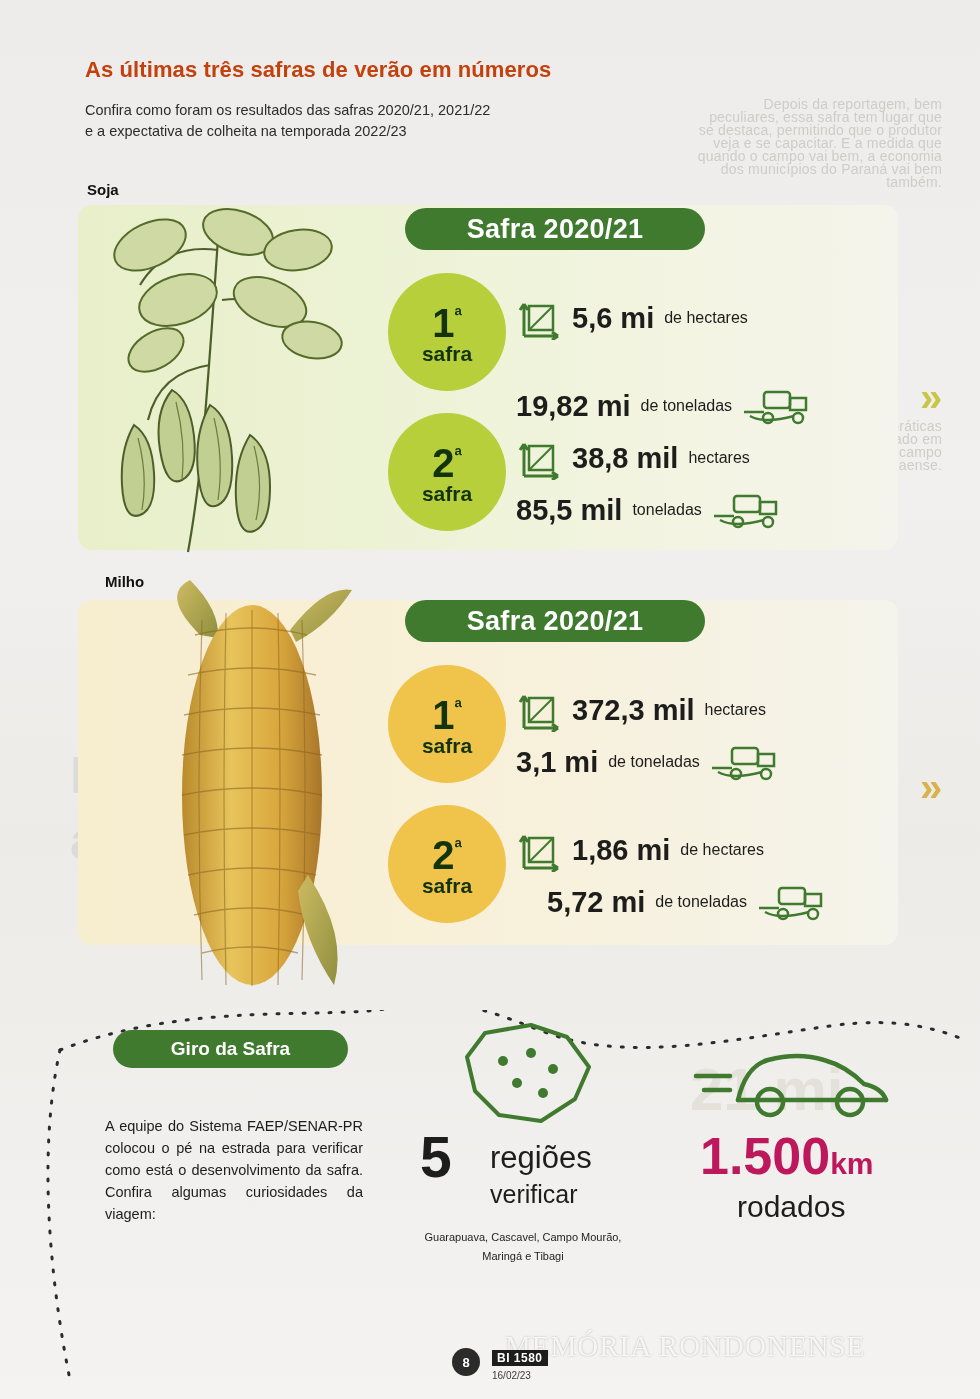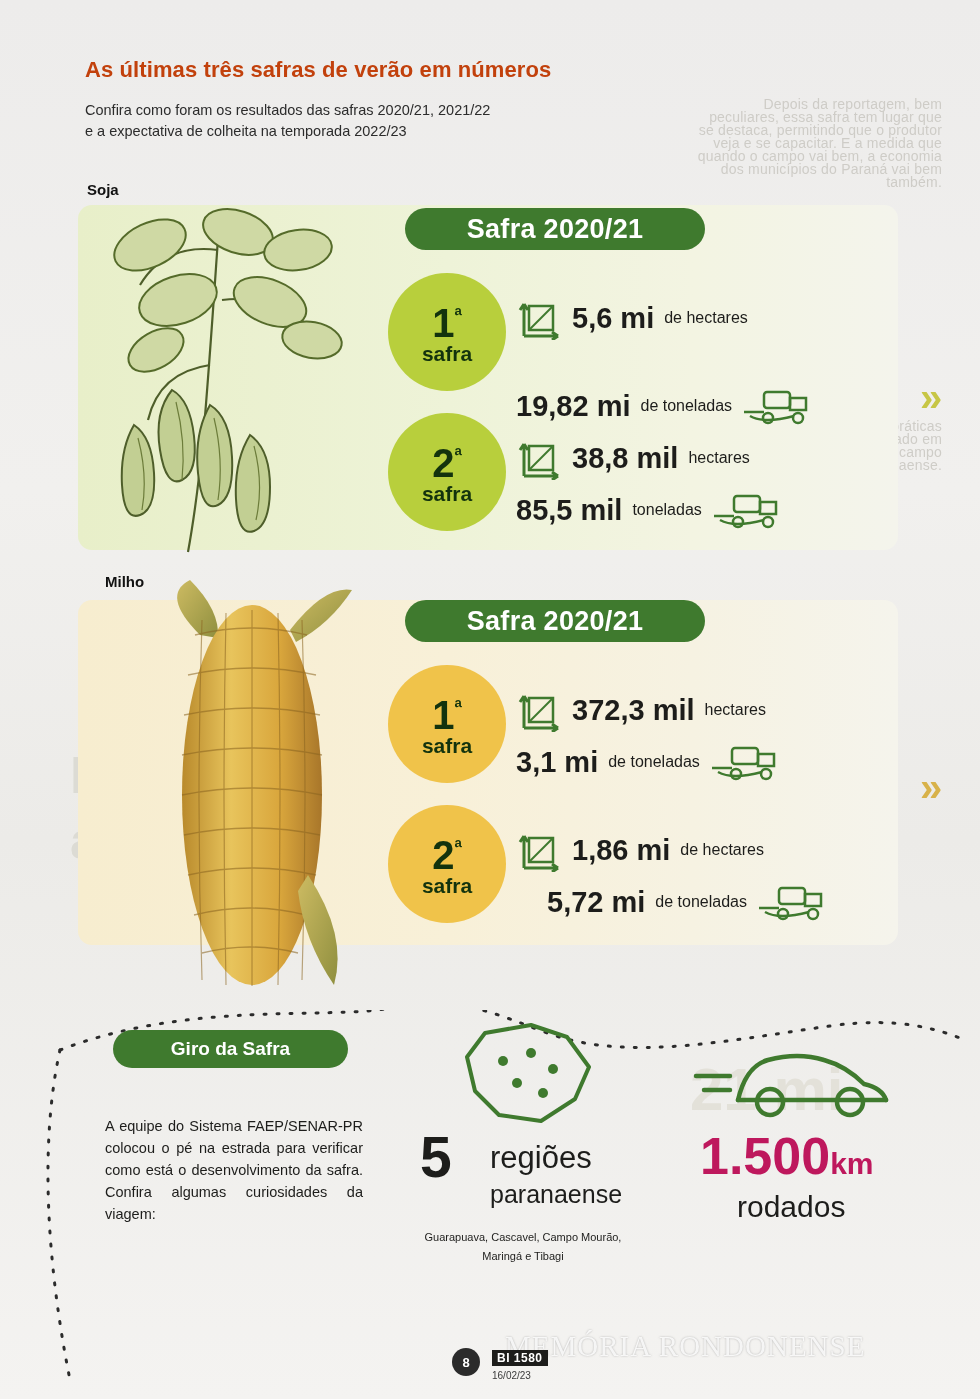--- a/index.html
+++ b/index.html
@@ -402,21 +402,21 @@
   <path d="M12 42 L30 18 L76 10 L112 22 L134 52 L120 84 L86 106 L44 100 L20 76 Z" fill="none" stroke="#3f7a2e" stroke-width="4" stroke-linejoin="round"></path>
   <circle cx="48" cy="46" r="5" fill="#3f7a2e"></circle>
   <circle cx="76" cy="38" r="5" fill="#3f7a2e"></circle>
   <circle cx="98" cy="54" r="5" fill="#3f7a2e"></circle>
   <circle cx="62" cy="68" r="5" fill="#3f7a2e"></circle>
   <circle cx="88" cy="78" r="5" fill="#3f7a2e"></circle>
 </svg>
 
 <div class="regioes-num">5</div>
 <div class="regioes-word">regiões</div>
-<div class="regioes-sub">paranaense</div>
+<div class="regioes-sub">verificar</div>
 <div class="regioes-list">Guarapuava, Cascavel, Campo Mourão, Maringá e Tibagi</div>
 
 <svg style="position:absolute;left:690px;top:1030px;width:205px;height:105px;" viewBox="0 0 205 105">
   <path d="M48 70 q8 -34 30 -40 q30 -8 56 0 q22 6 40 24 q18 4 22 16" fill="none" stroke="#3f7a2e" stroke-width="4.5" stroke-linecap="round"></path>
   <path d="M48 70 h148" fill="none" stroke="#3f7a2e" stroke-width="4.5" stroke-linecap="round"></path>
   <circle cx="80" cy="72" r="13" fill="none" stroke="#3f7a2e" stroke-width="4.5"></circle>
   <circle cx="160" cy="72" r="13" fill="none" stroke="#3f7a2e" stroke-width="4.5"></circle>
   <path d="M6 46 h34 M14 60 h26" stroke="#3f7a2e" stroke-width="4.5" stroke-linecap="round"></path>
 </svg>
 

